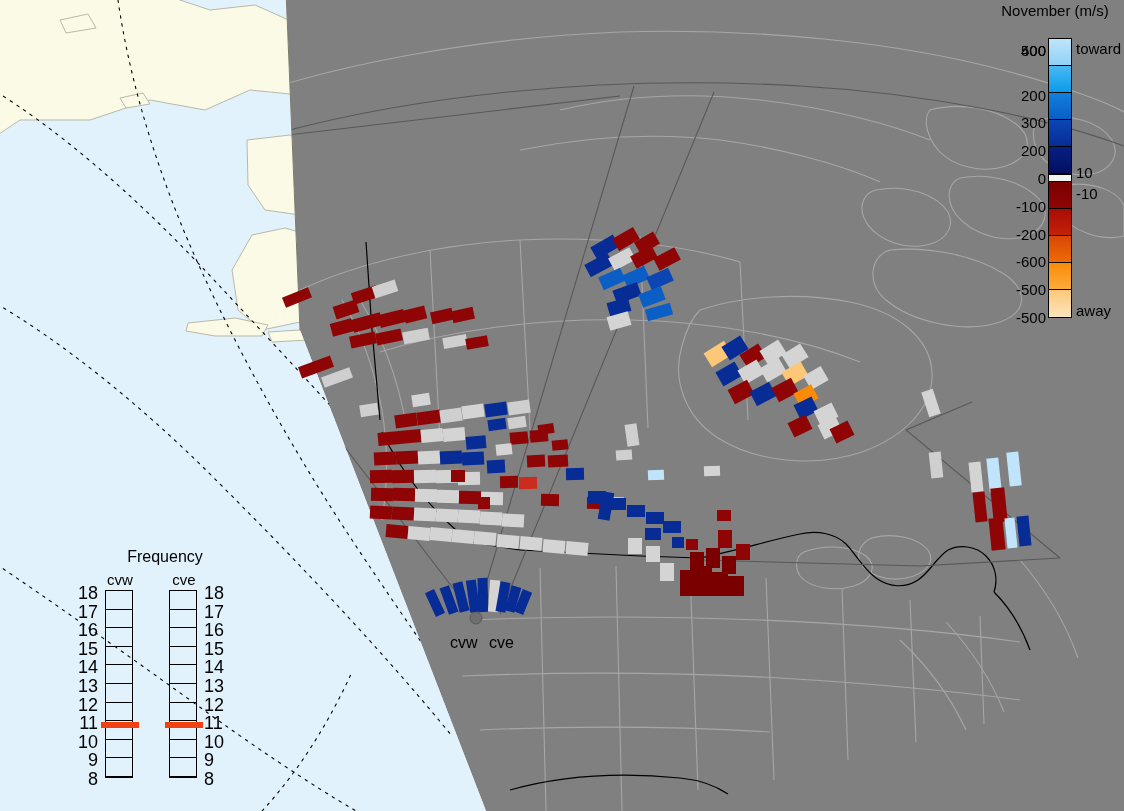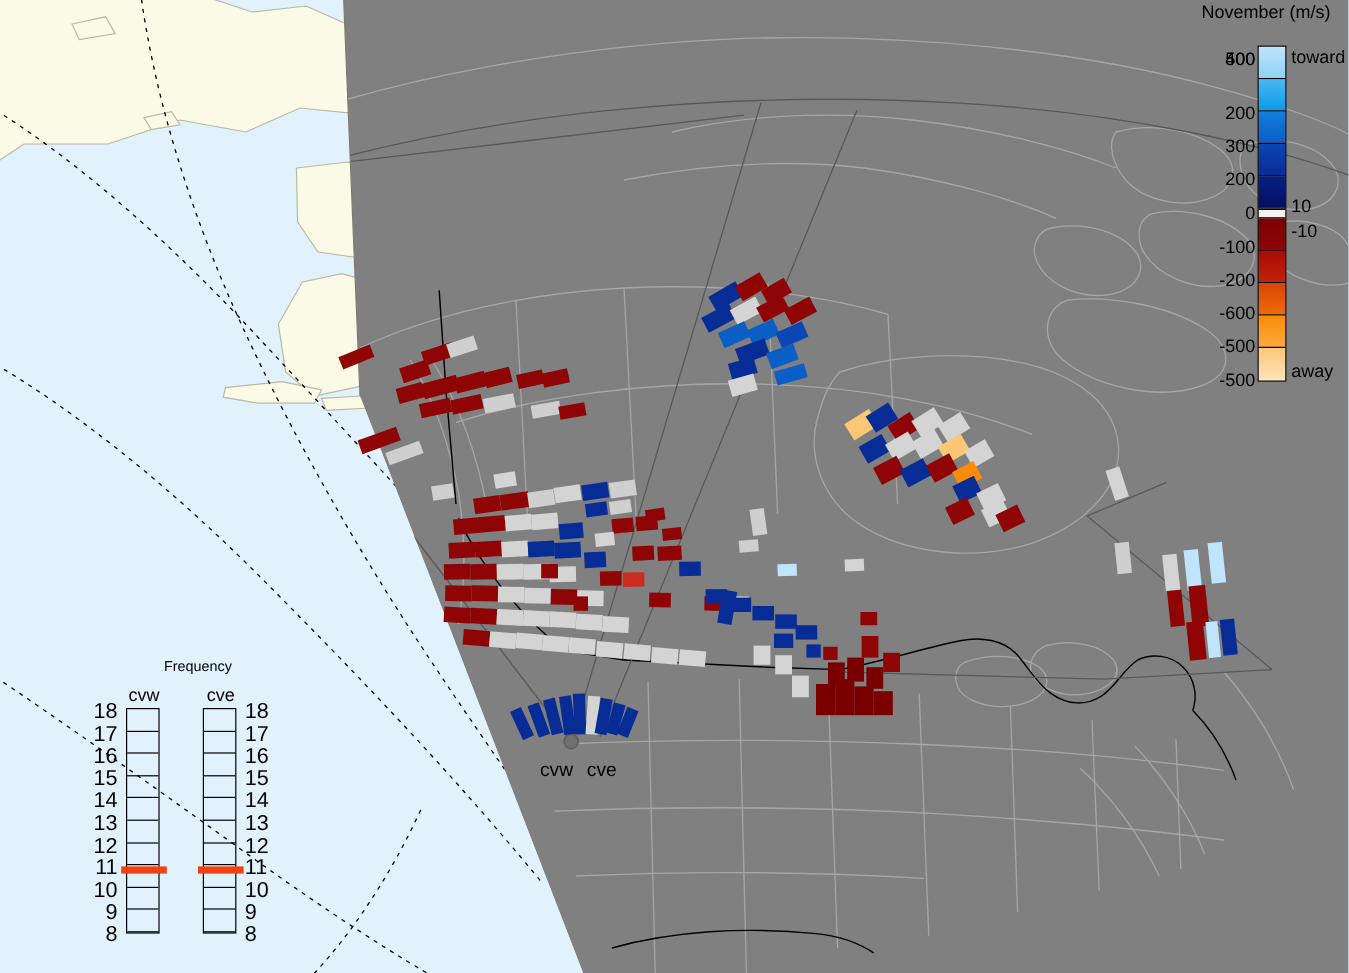--- a/index.html
+++ b/index.html
@@ -22,21 +22,21 @@
   #velbar .cbzero{width:100%;height:8px;background:#f2f2f2;
                   border-top:1px solid #000;border-bottom:1px solid #000;box-sizing:border-box;}
   #velbar .cbtick{position:absolute;right:78px;font-size:15px;color:#000;
                   text-align:right;white-space:nowrap;transform:translateY(-50%);}
   #velbar .cbside{position:absolute;left:86px;font-size:15px;color:#000;
                   white-space:nowrap;transform:translateY(-50%);}
 
   
   #freq{position:absolute;left:85px;top:545px;width:160px;height:245px;z-index:40;}
   #freq .ftitle{position:absolute;left:0px;top:3px;width:160px;text-align:center;
-                font-size:12px;color:#000;}
+                font-size:16px;color:#000;}
   #freq .fcol{position:absolute;top:26px;}
   #freq .fname{font-size:15px;color:#000;text-align:center;width:30px;}
   #freq .fbar{position:relative;width:28px;height:188px;margin-top:2px;
               border:1px solid #000;box-sizing:border-box;background:transparent;}
   #freq .fcell{width:100%;height:18.8px;box-sizing:border-box;border-bottom:1px solid #000;}
   #freq .fcell:last-child{border-bottom:none;}
   #freq .fmark{position:absolute;left:-5px;width:38px;height:6px;background:#ef4111;}
   #freq .flab{position:absolute;font-size:18px;color:#000;transform:translateY(-50%);
               white-space:nowrap;}
   #freq .flab.L{text-align:right;right:34px;}

